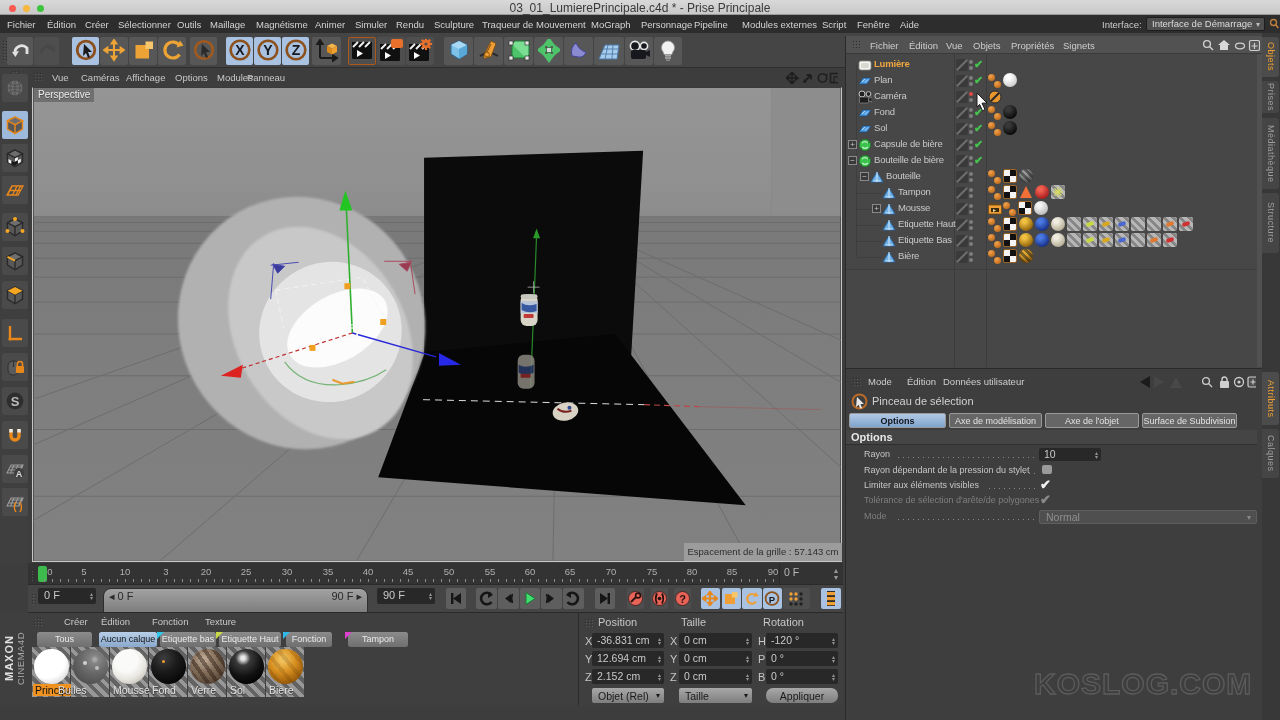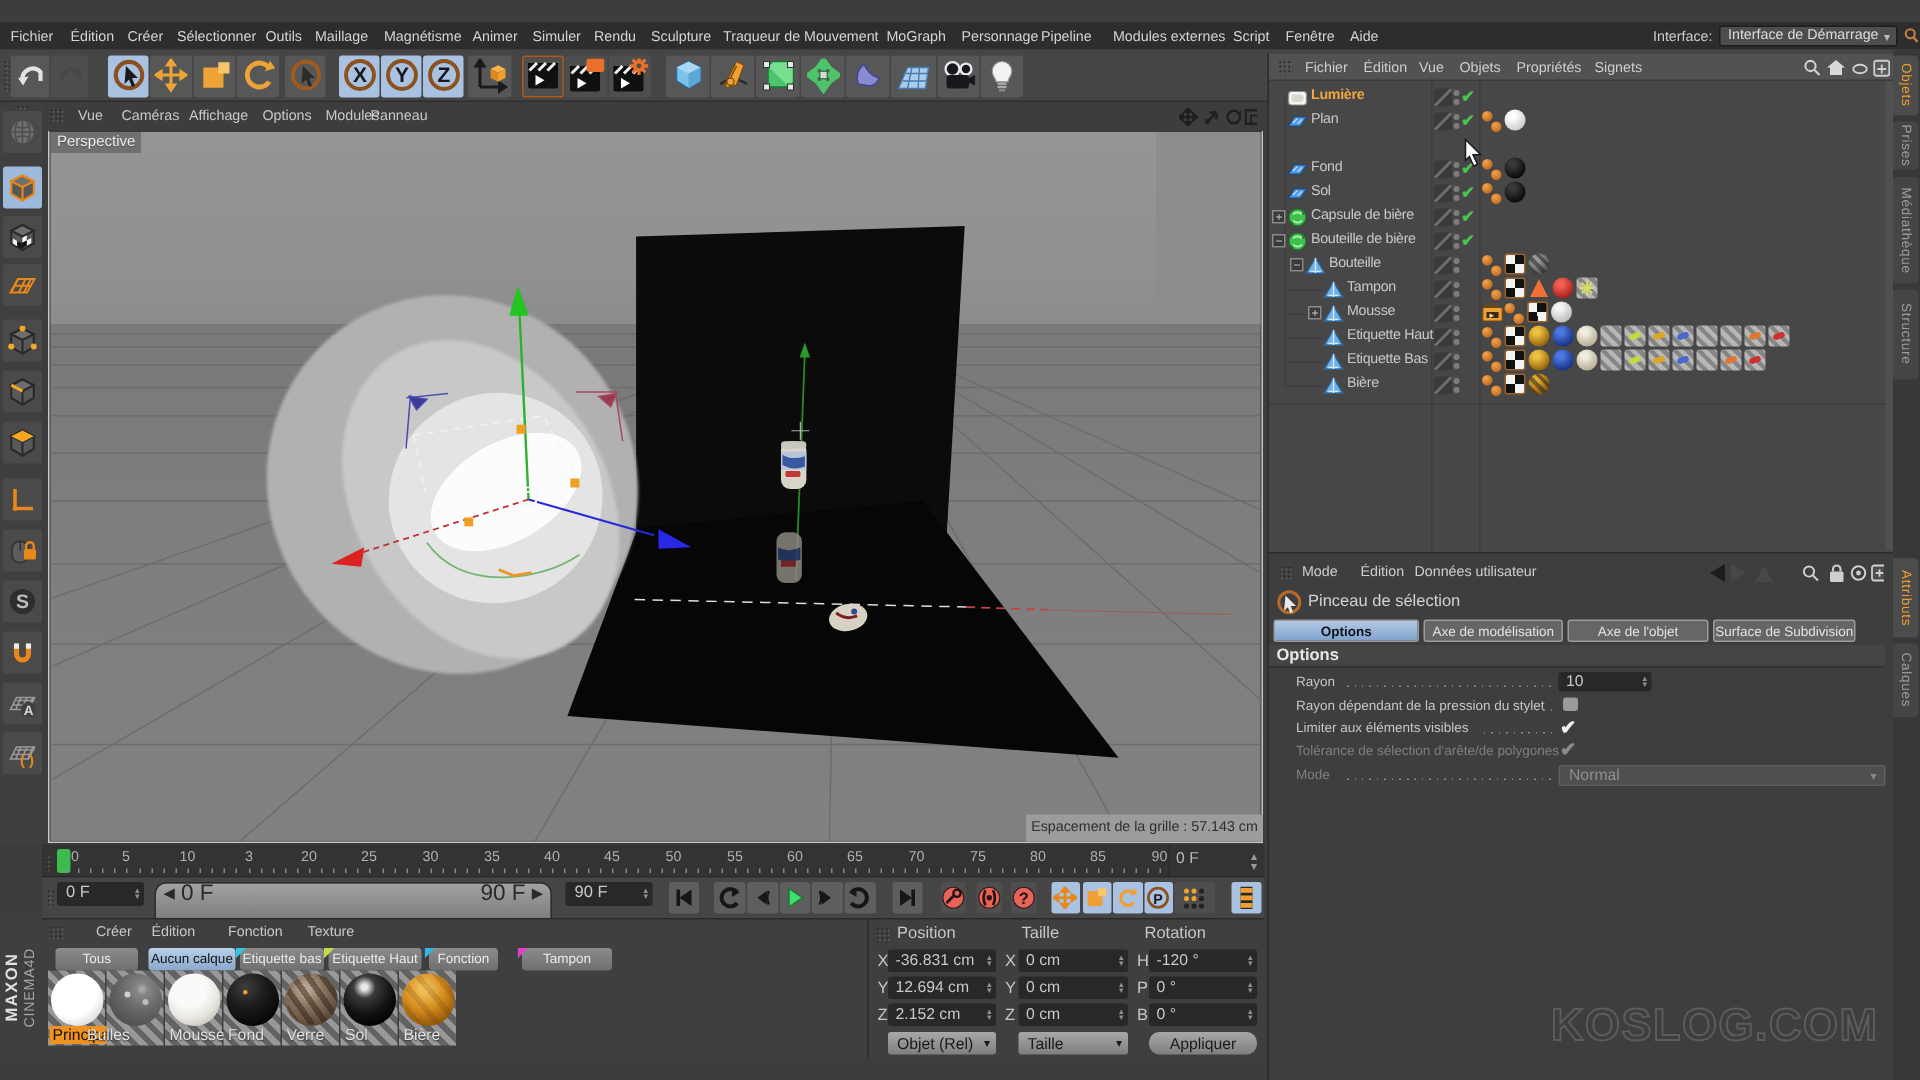--- a/index.html
+++ b/index.html
@@ -32,20 +32,26 @@
 .ltab{position:absolute;top:0;height:15px;border-radius:2.5px;font-size:9px;color:#ebebeb;text-align:center;background:linear-gradient(#8b8b8b,#6f6f6f);line-height:15px}
 .mcell{position:absolute;top:647px;height:50px;background:repeating-linear-gradient(45deg,#989898 0 4px,#636363 4px 8px)}
 .msph{position:absolute;width:35px;height:35px;border-radius:50%}
 .mlab{position:absolute;top:38px;left:1px;font-size:10.5px;color:#e2e2e2;white-space:nowrap;text-shadow:0 1px 1px #333}
 .vtab{position:absolute;left:1262px;width:17px;background:#474747;color:#9e9e9e;font-size:9px;writing-mode:vertical-rl;text-align:center;border-radius:0 3px 3px 0;letter-spacing:0.5px}
 .pb{position:absolute;top:588px;height:21px;background:#5e5e5e;border-radius:2px;color:#161616}
 svg{display:block}
 </style></head><body>
 <div id="app">
 
+<div class="abs" style="left:0;top:0;width:1280px;height:15px;background:linear-gradient(#d9d9d9,#c8c8c8);border-bottom:1px solid #9a9a9a">
+ <div class="abs" style="left:9px;top:5px;width:7px;height:7px;border-radius:50%;background:#f85a52"></div>
+ <div class="abs" style="left:23px;top:5px;width:7px;height:7px;border-radius:50%;background:#f6b73d"></div>
+ <div class="abs" style="left:37px;top:5px;width:7px;height:7px;border-radius:50%;background:#3cc43f"></div>
+ <div class="abs" style="left:0;top:1px;width:1280px;text-align:center;font-size:12px;color:#3a3a3a">03_01_LumierePrincipale.c4d * - Prise Principale</div>
+</div>
 <div class="abs" style="left:0;top:15px;width:1280px;height:18px;background:#2d2d2d">
       <div class="mi" style="left:7px">Fichier</div>
       <div class="mi" style="left:47px">Édition</div>
       <div class="mi" style="left:85px">Créer</div>
       <div class="mi" style="left:118px">Sélectionner</div>
       <div class="mi" style="left:177px">Outils</div>
       <div class="mi" style="left:210px">Maillage</div>
       <div class="mi" style="left:256px">Magnétisme</div>
       <div class="mi" style="left:315px">Animer</div>
       <div class="mi" style="left:355px">Simuler</div>
@@ -586,21 +592,21 @@
       <div class="abs" style="left:737px;top:16px;width:1px;height:3px;background:#8a8a8a"></div>
       <div class="abs" style="left:745px;top:3px;width:30px;margin-left:-15px;text-align:center;font-size:9.5px;color:#b0b0b0">90</div>
       <div class="abs" style="left:745px;top:16px;width:1px;height:3px;background:#8a8a8a"></div>
       <div class="abs" style="left:751px;top:0;width:1px;height:22px;background:#2a2a2a"></div>
       <div class="abs" style="left:756px;top:3px;font-size:10.5px;color:#b8b8b8">0 F</div>
       <div class="abs" style="right:5px;top:4px;font-size:8px;color:#9a9a9a;line-height:7px">▴<br>▾</div>
     </div>
     <div class="abs" style="left:28px;top:585px;width:815px;height:27px;background:#454545"></div>
     <div class="handle" style="left:31px;top:593px;width:5px;height:12px"></div>
     <div class="numbox" style="left:38px;top:588px;width:58px;height:16px;line-height:15px;padding-left:6px">0 F<span class="st">▴<br>▾</span></div>
-    <div class="abs" style="left:103px;top:588px;width:265px;height:34px;background:linear-gradient(#a2a2a2,#6f6f6f);border:1px solid #2e2e2e;border-radius:8px;font-size:15px;color:#2a2a2a;line-height:14px">
+    <div class="abs" style="left:103px;top:588px;width:265px;height:34px;background:linear-gradient(#a2a2a2,#6f6f6f);border:1px solid #2e2e2e;border-radius:8px;font-size:11px;color:#2a2a2a;line-height:14px">
       <span style="position:absolute;left:5px">◂ 0 F</span>
       <span style="position:absolute;right:5px">90 F ▸</span>
     </div>
     <div class="numbox" style="left:377px;top:588px;width:58px;height:16px;line-height:15px;padding-left:6px">90 F<span class="st">▴<br>▾</span></div>
     <div class="pb" style="left:446px;width:20px"></div>
     <svg class="abs" style="left:448px;top:591px" width="16" height="15" viewBox="0 0 16 15">
       <path d="M13 2 L5 7.5 13 13 z" fill="#161616"></path>
       <rect x="3" y="2" width="2.4" height="11" fill="#161616"></rect>
     </svg>
     <div class="pb" style="left:476px;width:21px"></div>
@@ -821,20 +827,37 @@
       <div class="slashbox"></div>
       <div class="dt" style="top:3px;background:#7d7d7d"></div>
       <div class="dt" style="top:9px"></div>
       <div class="gchk">✔</div>
       <div class="ballpair abs" style="left:143px;top:0;width:14px;height:16px">
         <i style="left:0;top:1px"></i>
         <i style="left:6px;top:8px"></i>
       </div>
       <div class="chip" style="left:158px;border-radius:50%;background:radial-gradient(circle at 38% 30%,#ffffff 15%,#c8c8c8 80%)"></div>
     </div>
+    <div class="omrow" style="top:89px">
+      <div class="abs" style="left:12px;top:8px;width:1px;height:1px;background:#3e3e3e"></div>
+      <svg class="abs" style="left:13px;top:1px" width="14" height="14" viewBox="0 0 14 14">
+        <circle cx="4" cy="4" r="3" fill="#222" stroke="#c8c8c8" stroke-width="1"></circle>
+        <circle cx="10.5" cy="4" r="2.4" fill="#222" stroke="#c8c8c8" stroke-width="1"></circle>
+        <rect x="1.5" y="7" width="9" height="6" rx="1" fill="#1e1e1e" stroke="#999" stroke-width="0.6"></rect>
+        <path d="M10.5 8.5 l3.5-1.5 v5 l-3.5-1.5 z" fill="#1e1e1e" stroke="#999" stroke-width="0.6"></path>
+      </svg>
+      <div class="omtxt" style="left:29px;color:#c9c9c9;font-weight:normal">Caméra</div>
+      <div class="slashbox"></div>
+      <div class="dt" style="top:3px;background:#e04848"></div>
+      <div class="dt" style="top:9px"></div>
+      <svg class="abs" style="left:143px;top:1px" width="14" height="14" viewBox="0 0 14 14">
+        <circle cx="7" cy="7" r="6" fill="#e8952e" stroke="#2a2a2a" stroke-width="1"></circle>
+        <line x1="3" y1="11" x2="11" y2="3" stroke="#2a2a2a" stroke-width="2.2"></line>
+      </svg>
+    </div>
     <div class="omrow" style="top:105px">
       <div class="abs" style="left:12px;top:8px;width:1px;height:1px;background:#3e3e3e"></div>
       <svg class="abs" style="left:13px;top:1px" width="14" height="14" viewBox="0 0 14 14">
         <path d="M1 10 L5 4 h8 l-4 6 z" fill="#4a9ae0" stroke="#1a4a80" stroke-width="0.7"></path>
         <path d="M4 8 l3-3 M7 8.5 l3-3" stroke="#bcd8f0" stroke-width="1"></path>
       </svg>
       <div class="omtxt" style="left:29px;color:#c9c9c9;font-weight:normal">Fond</div>
       <div class="slashbox"></div>
       <div class="dt" style="top:3px;background:#7d7d7d"></div>
       <div class="dt" style="top:9px"></div>

